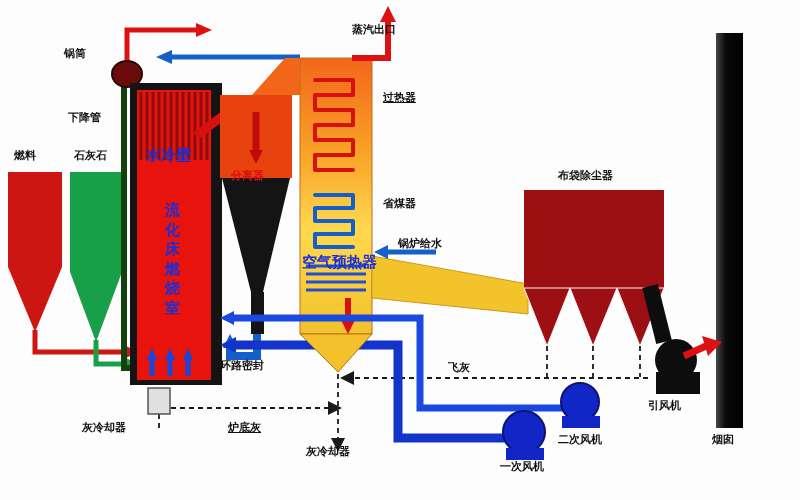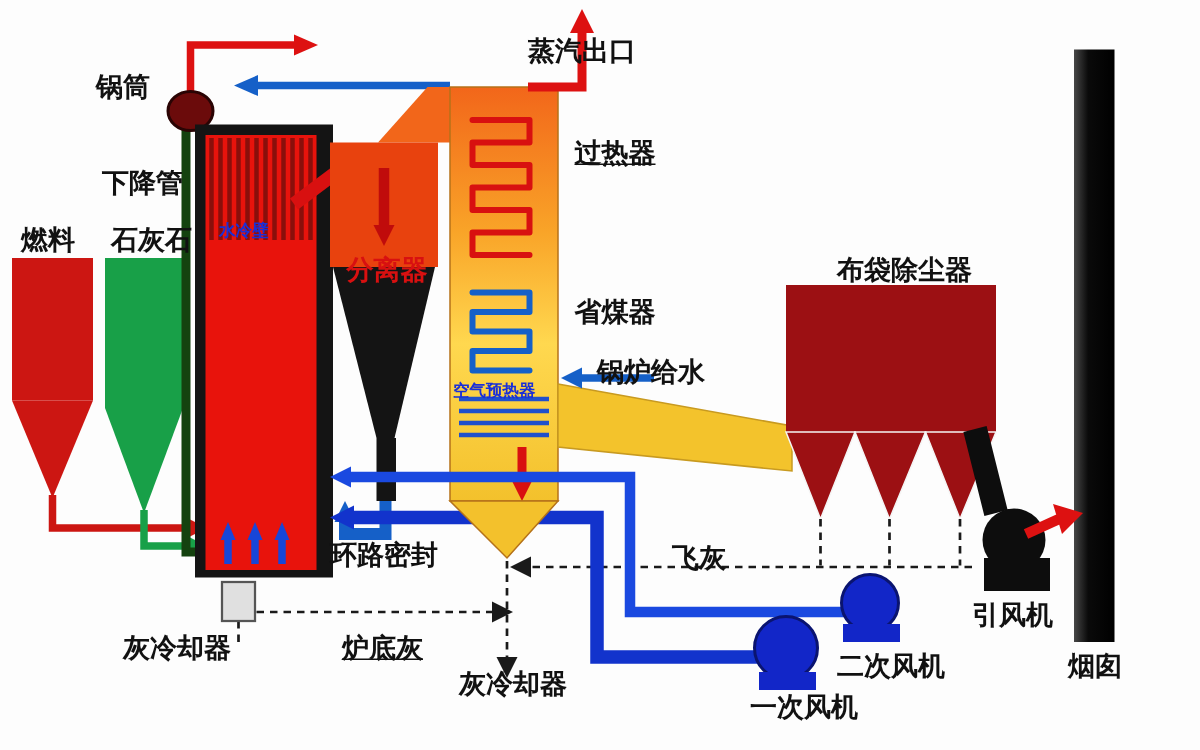--- a/index.html
+++ b/index.html
@@ -1,23 +1,23 @@
 <!DOCTYPE html>
 <html><head>
 <meta charset="utf-8">
 <style>
   html,body{margin:0;padding:0;background:#ffffff;}
   #stage{position:relative;width:800px;height:500px;background:#fdfdfd;overflow:hidden;
          font-family:"Liberation Sans",sans-serif;}
   #diagram-svg{position:absolute;left:0;top:0;}
-  .lbl{position:absolute;font-weight:bold;font-size:18px;color:#111;white-space:nowrap;
+  .lbl{position:absolute;font-weight:bold;font-size:11px;color:#111;white-space:nowrap;
        font-family:"Liberation Sans",sans-serif;}
   .lbl.blue{color:#1a2fd8;}
   .lbl.red{color:#d81010;text-align:right;}
-  .lbl.small{font-size:11px;}
+  .lbl.small{font-size:15px;}
   .lbl.vert{width:19px;white-space:normal;word-break:break-all;font-size:15px;
             line-height:1.3;text-align:center;}
 </style>
 </head>
 <body>
 
 <div id="stage">
 
   <svg id="diagram-svg" width="800" height="500" viewBox="0 0 800 500">
     <defs>
@@ -181,20 +181,21 @@
     </g>
   </svg>
 
   <div class="lbl" style="left:352px;top:22px;">蒸汽出口</div>
   <div class="lbl" style="left:64px;top:46px;">锅筒</div>
   <div class="lbl" style="left:68px;top:110px;">下降管</div>
   <div class="lbl" style="left:14px;top:148px;">燃料</div>
   <div class="lbl" style="left:74px;top:148px;">石灰石</div>
   <div class="lbl blue small" style="left:146px;top:146px;">水冷壁</div>
   <div class="lbl red" style="left:231px;top:168px;">分离器</div>
+  <div class="lbl blue vert" style="left:163px;top:200px;">流化床燃烧室</div>
   <div class="lbl" style="left:383px;top:90px;text-decoration:underline;">过热器</div>
   <div class="lbl" style="left:383px;top:196px;">省煤器</div>
   <div class="lbl" style="left:398px;top:236px;">锅炉给水</div>
   <div class="lbl blue small" style="left:302px;top:236px;margin-top:17px;">空气预热器</div>
   <div class="lbl" style="left:558px;top:168px;">布袋除尘器</div>
   <div class="lbl" style="left:220px;top:358px;">环路密封</div>
   <div class="lbl" style="left:448px;top:360px;text-align:center;">飞灰</div>
   <div class="lbl" style="left:82px;top:420px;">灰冷却器</div>
   <div class="lbl" style="left:228px;top:420px;text-decoration:underline;">炉底灰</div>
   <div class="lbl" style="left:306px;top:444px;">灰冷却器</div>

